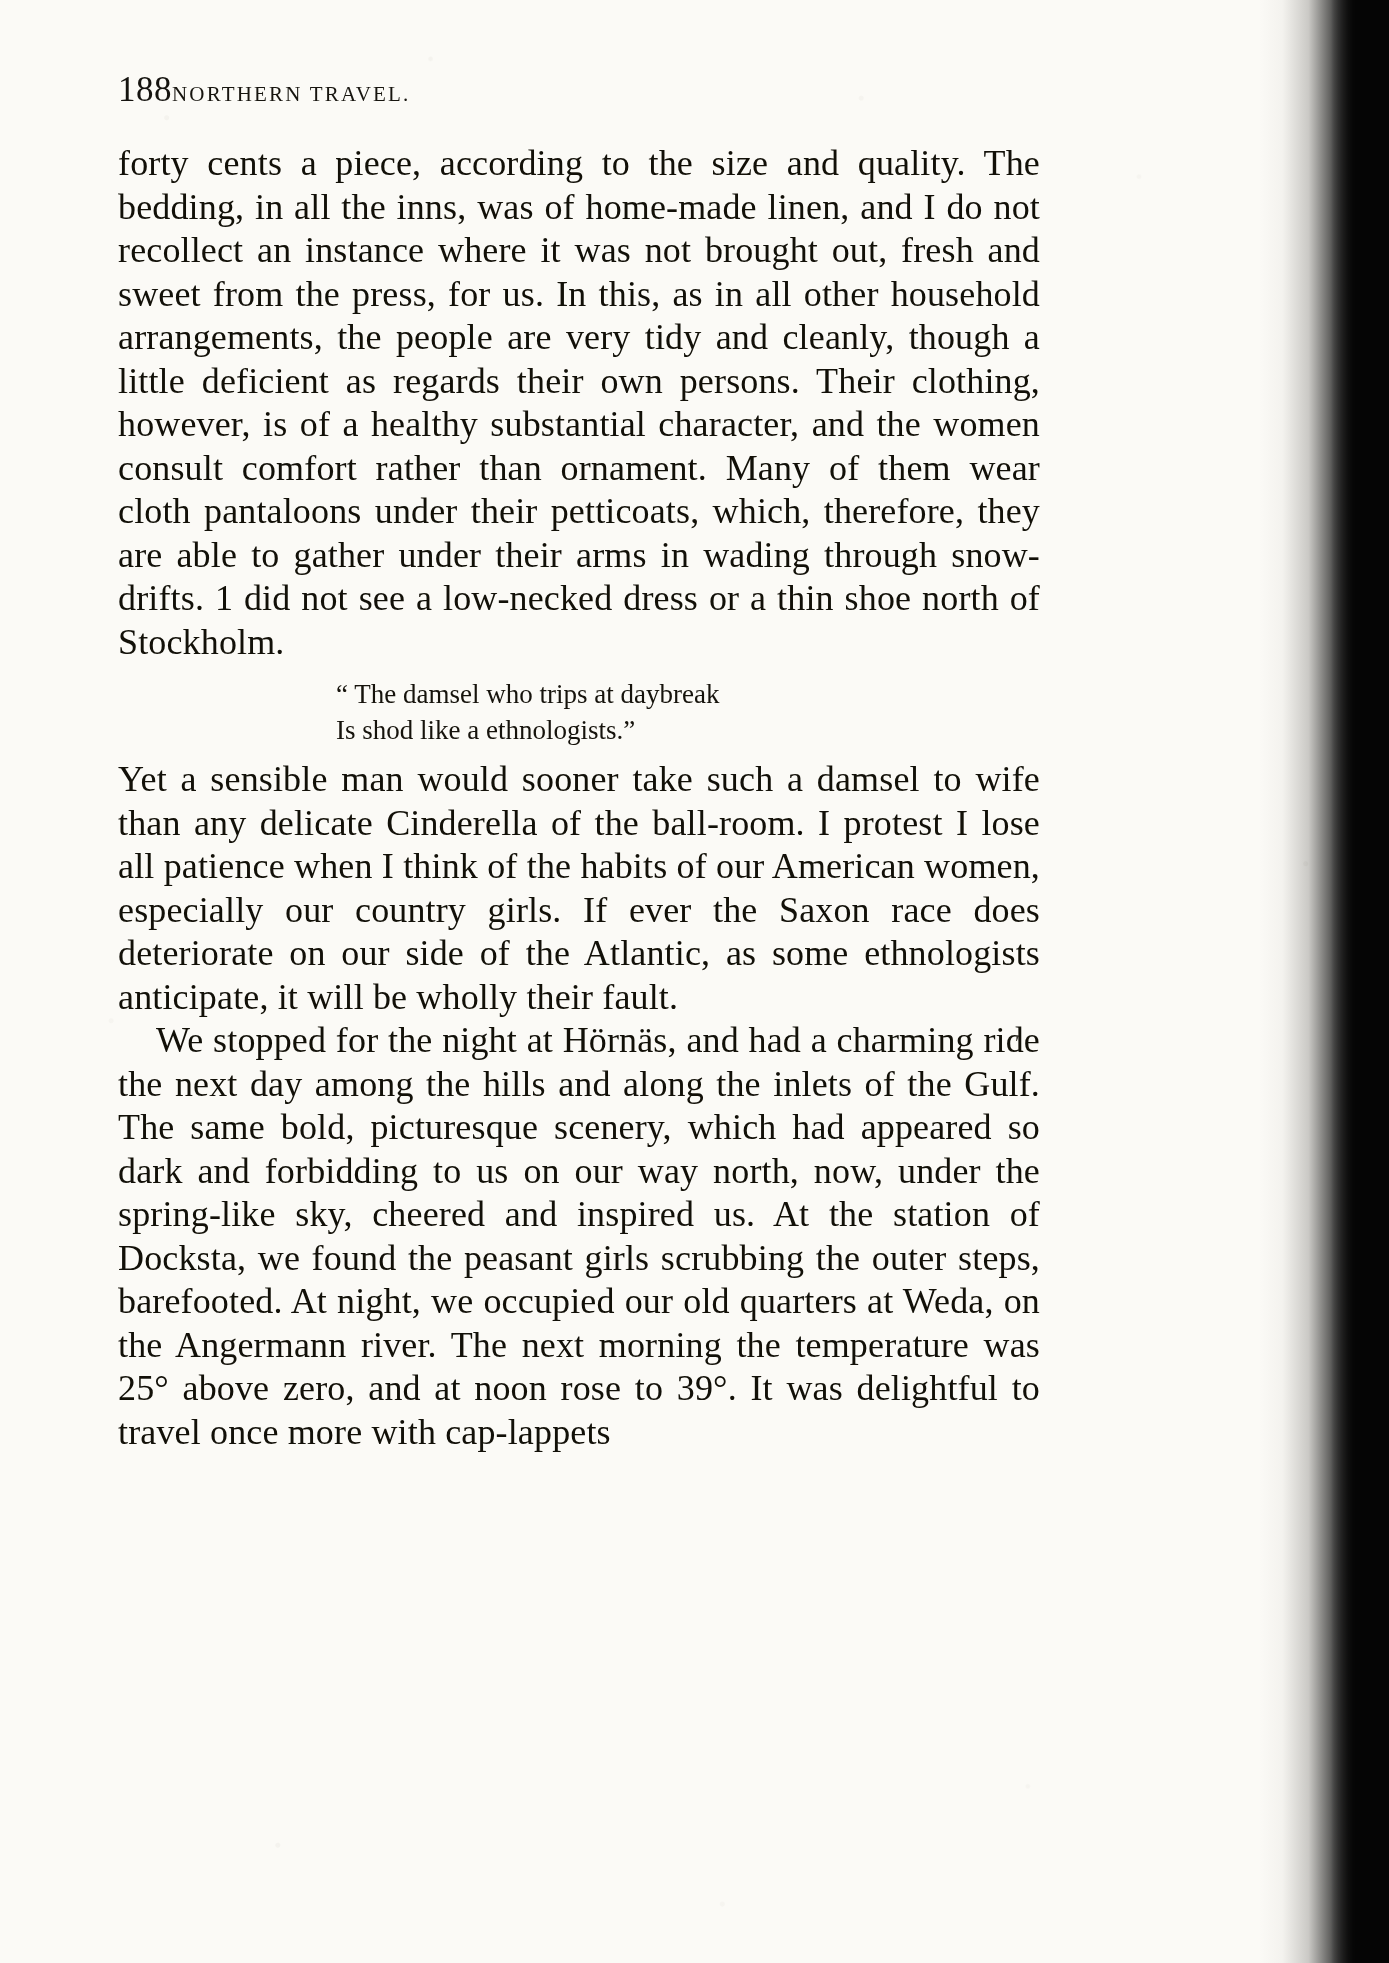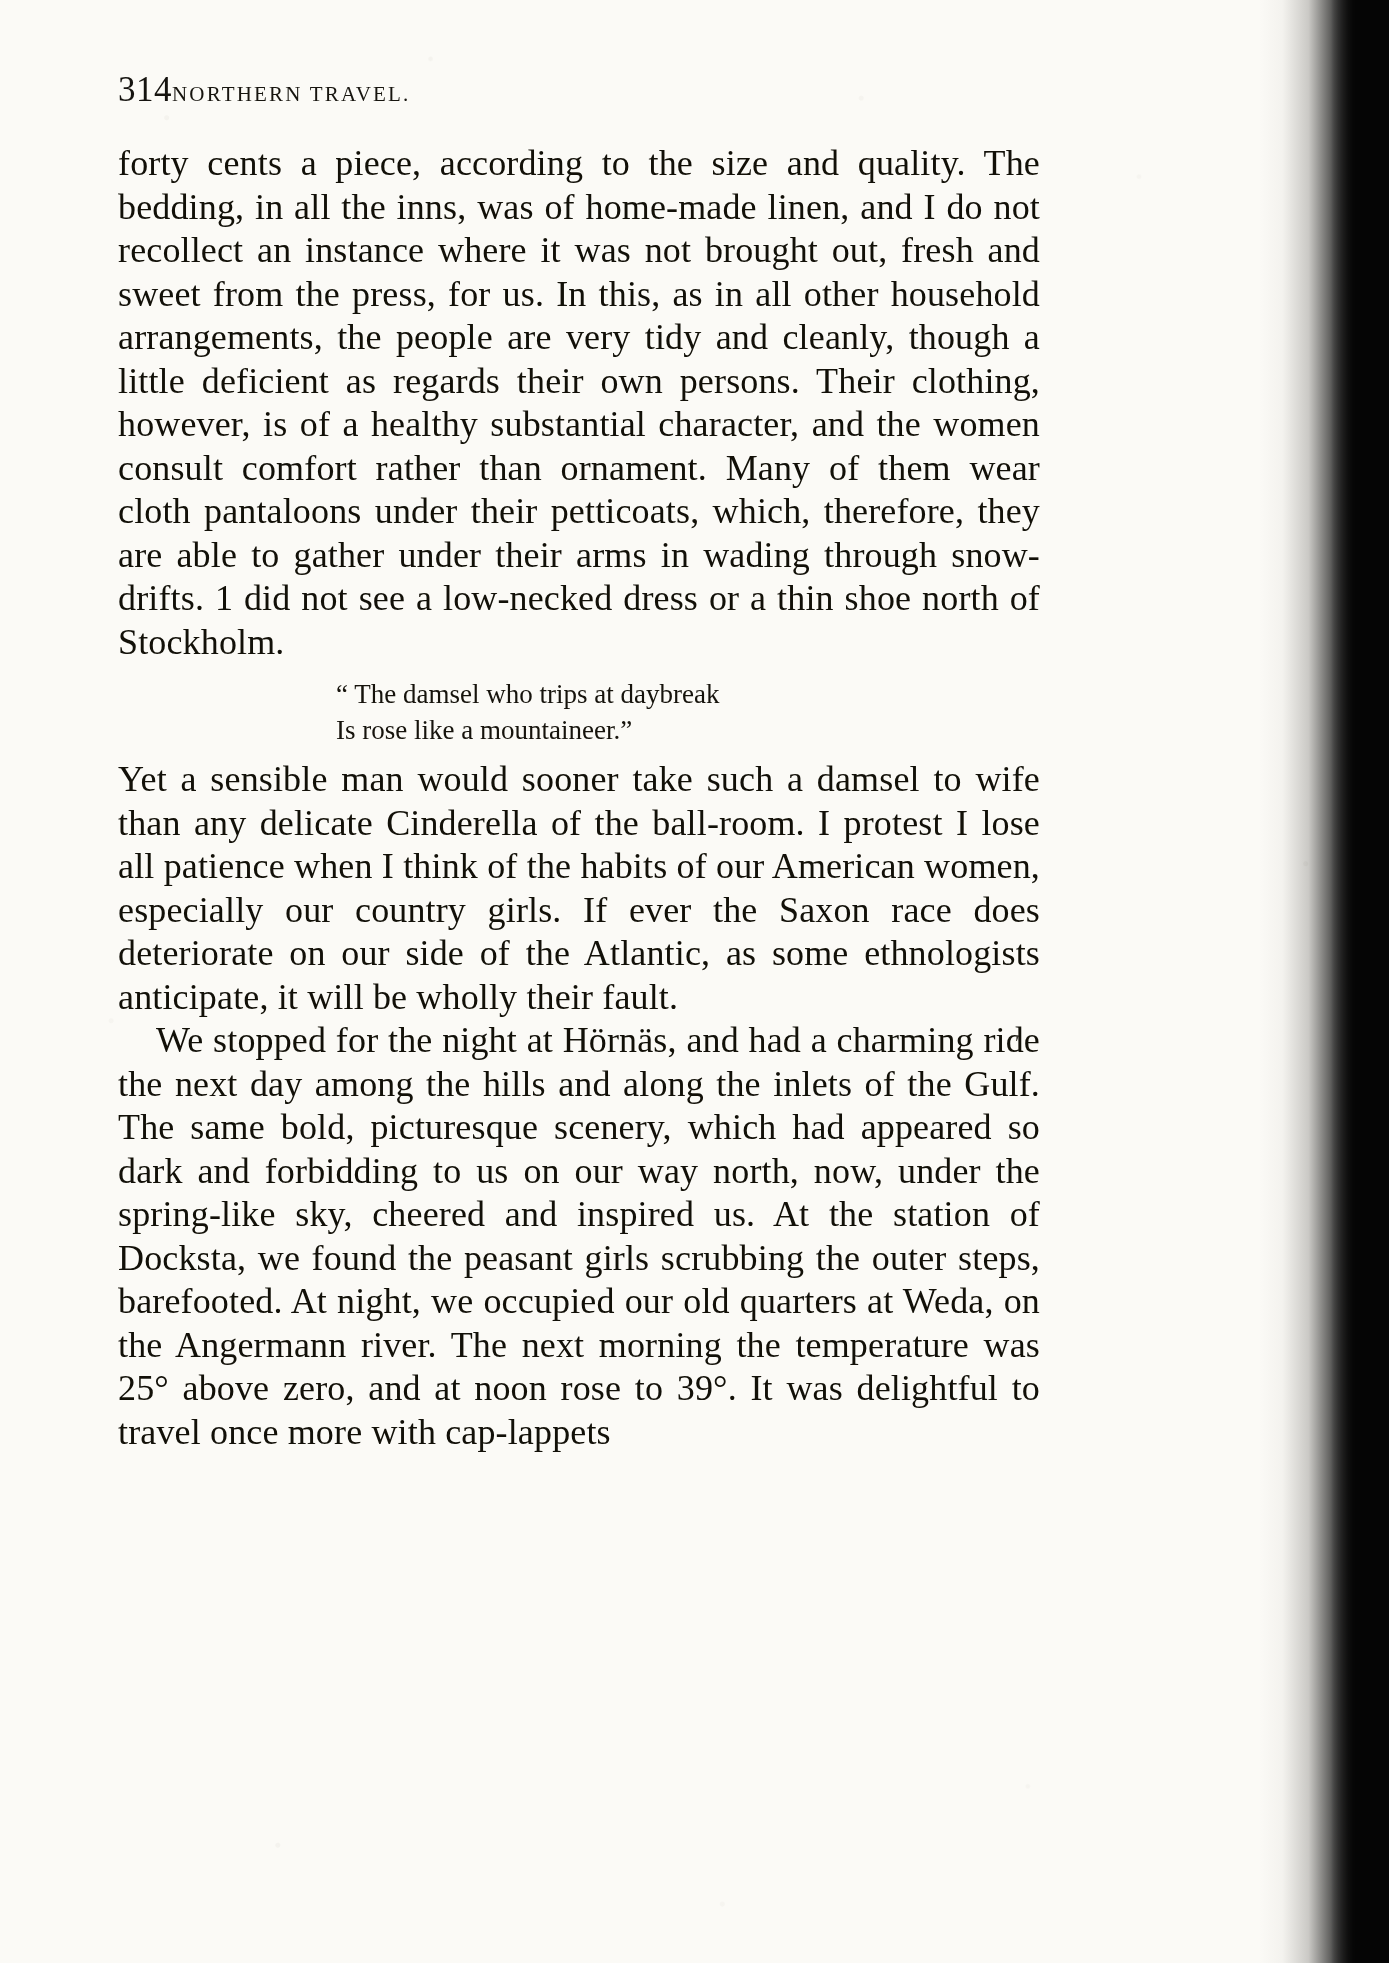--- a/index.html
+++ b/index.html
@@ -130,29 +130,29 @@
   }
 </style>
 </head>
 <body>
 
 <div class="page">
 
   <div class="content">
 
     <div class="running-head">
-      <div class="folio">314</div>
+      <div class="folio">188</div>
       <div class="head-title">NORTHERN TRAVEL.</div>
     </div>
 
     <p class="body">forty cents a piece, according to the size and quality.   The bedding, in all the inns, was of home-made linen, and I do not recollect an instance where it was not brought out, fresh and sweet from the press, for us.   In this, as in all other household arrangements, the people are very tidy and cleanly, though a little deficient as regards their own persons. Their clothing, however, is of a healthy substantial character, and the women consult comfort rather than ornament.   Many of them wear cloth pantaloons under their petticoats, which, therefore, they are able to gather under their arms in wading through snow-drifts.   1 did not see a low-necked dress or a thin shoe north of Stockholm.</p>
 
     <div class="verse">
       <div>“ The damsel who trips at daybreak</div>
-      <div>Is rose like a mountaineer.”</div>
+      <div>Is shod like a ethnologists.”</div>
     </div>
 
     <p class="body">Yet a sensible man would sooner take such a damsel to wife than any delicate Cinderella of the ball-room.   I protest I lose all patience when I think of the habits of our American women, especially our country girls.   If ever the Saxon race does deteriorate on our side of the Atlantic, as some ethnologists anticipate, it will be wholly their fault.</p>
 
     <p class="body indent">We stopped for the night at Hörnäs, and had a charming ride the next day among the hills and along the inlets of the Gulf.   The same bold, picturesque scenery, which had appeared so dark and forbidding to us on our way north, now, under the spring-like sky, cheered and inspired us.   At the station of Docksta, we found the peasant girls scrubbing the outer steps, barefooted.   At night, we occupied our old quarters at Weda, on the Angermann river.   The next morning the temperature was 25° above zero, and at noon rose to 39°.   It was delightful to travel once more with cap-lappets</p>
 
   </div>
 
   <div class="stray-mark">′</div>
 

